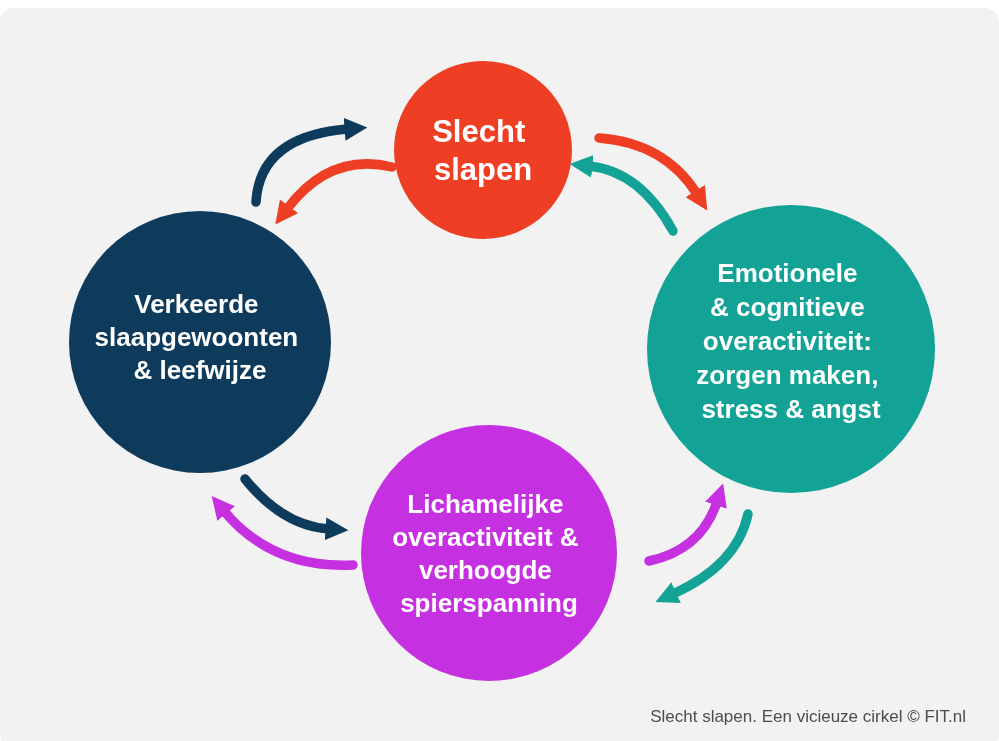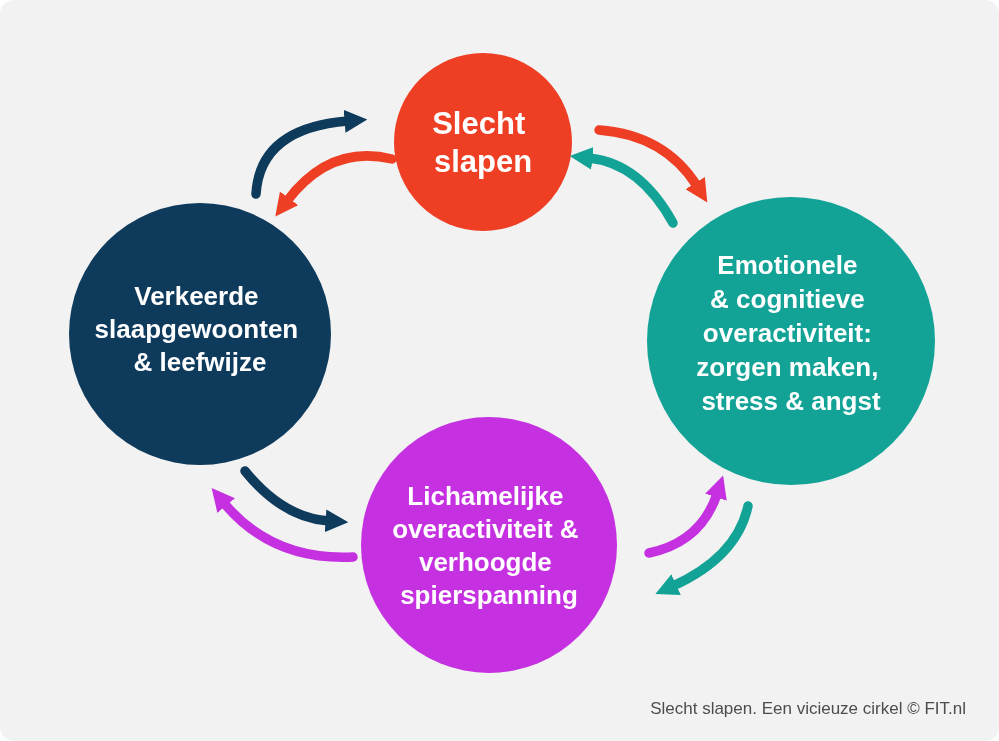--- a/index.html
+++ b/index.html
@@ -7,20 +7,21 @@
     padding: 0;
     background: #ffffff;
     width: 999px;
     height: 741px;
     font-family: "Liberation Sans", sans-serif;
   }
   .stage {
     position: relative;
     width: 999px;
     height: 712px;
+    margin-top: 8px;
   }
   svg { display: block; }
   .circle-label {
     font-family: "Liberation Sans", sans-serif;
     font-weight: bold;
     fill: #ffffff;
   }
   .label-large { font-size: 31px; }
   .label-normal { font-size: 26px; }
   .caption-text {

